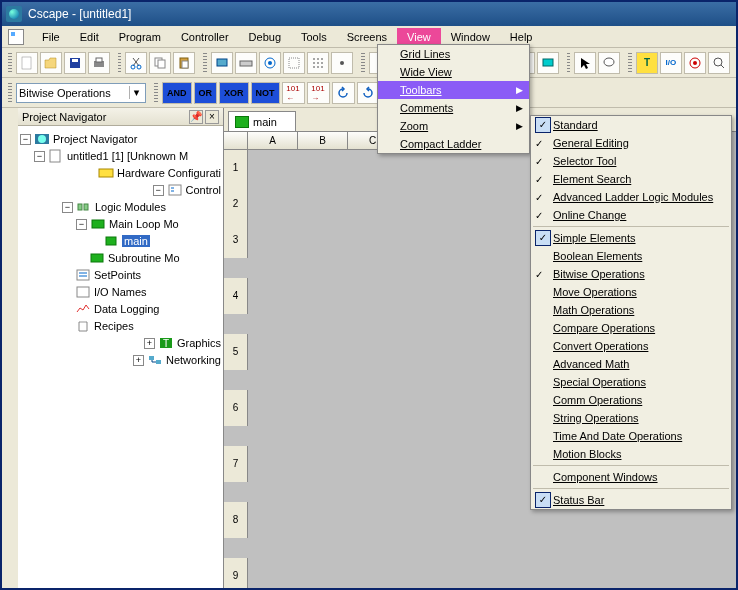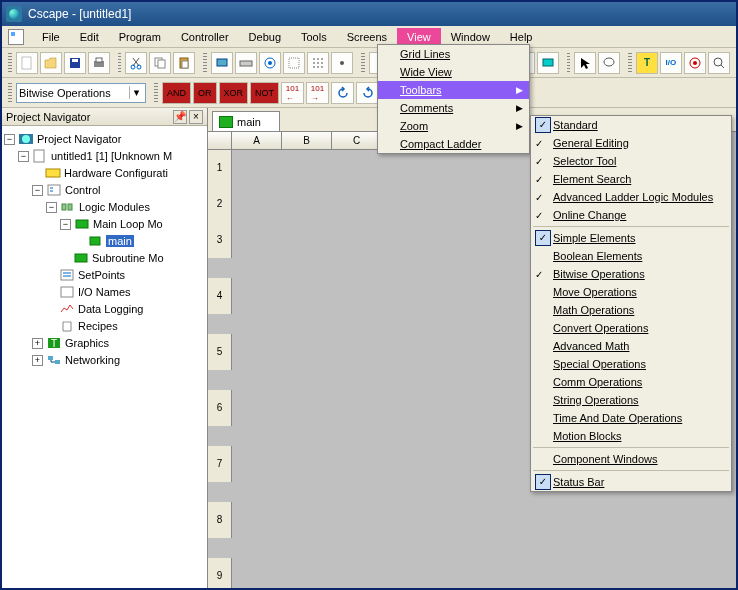--- a/index.html
+++ b/index.html
@@ -105,31 +105,32 @@
   }
   .tb-combo .dd {
     margin-left: auto;
     width: 14px;
     text-align: center;
     border-left: 1px solid #b0b0b0;
   }
   .txtbtn {
     height: 22px;
     border: 1px solid #c0bcac;
-    background: #b91c1c;
+    background: #1d4ed8;
     padding: 0 4px;
     display: flex;
     align-items: center;
     font-size: 9px;
-    font-weight: normal;
+    font-weight: bold;
   }
   .tb-btn.blue svg { stroke: #1060c0; }
   .main-area {
     display: flex;
     height: calc(590px - 24px - 22px - 30px - 30px - 4px);
+    padding-left: 16px;
   }
   .navigator {
     width: 206px;
     background: #fff;
     border-right: 1px solid #888;
     display: flex;
     flex-direction: column;
   }
   .nav-header {
     background: linear-gradient(to bottom, #f4f2e8, #e4e1d0);
@@ -177,21 +178,21 @@
     width: 16px; height: 14px;
     margin-right: 3px;
     display: inline-block;
   }
   .tree .label.sel {
     background: #316ac5;
     color: #fff;
     padding: 0 2px;
   }
   .ind1 { padding-left: 14px; }
-  .ind2 { padding-left: 28px; }
+  .ind2 { padding-left: 28px; justify-content: flex-end; }
   .ind3 { padding-left: 42px; }
   .ind4 { padding-left: 56px; }
   .ind5 { padding-left: 70px; }
   .editor {
     flex: 1;
     background: #c0c0c0;
     position: relative;
   }
   .tab-area {
     background: #ece9d8;
@@ -713,20 +714,23 @@
       <span class="chk">✓</span>
       <span>Bitwise Operations</span>
     </div>
     <div class="dm-item">
       <span>Move Operations</span>
     </div>
     <div class="dm-item">
       <span>Math Operations</span>
     </div>
     <div class="dm-item">
+      <span>Compare Operations</span>
+    </div>
+    <div class="dm-item">
       <span>Convert Operations</span>
     </div>
     <div class="dm-item">
       <span>Advanced Math</span>
     </div>
     <div class="dm-item">
       <span>Special Operations</span>
     </div>
     <div class="dm-item">
       <span>Comm Operations</span>

